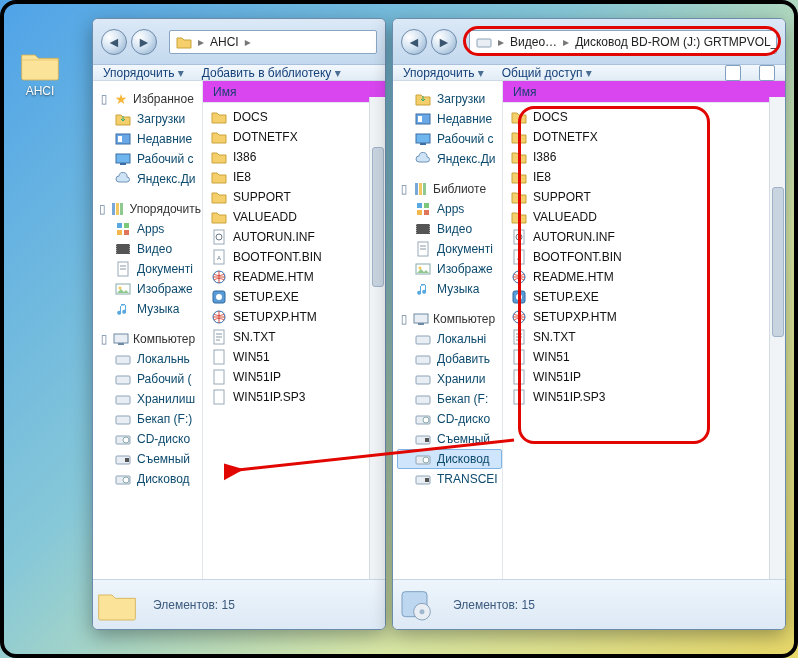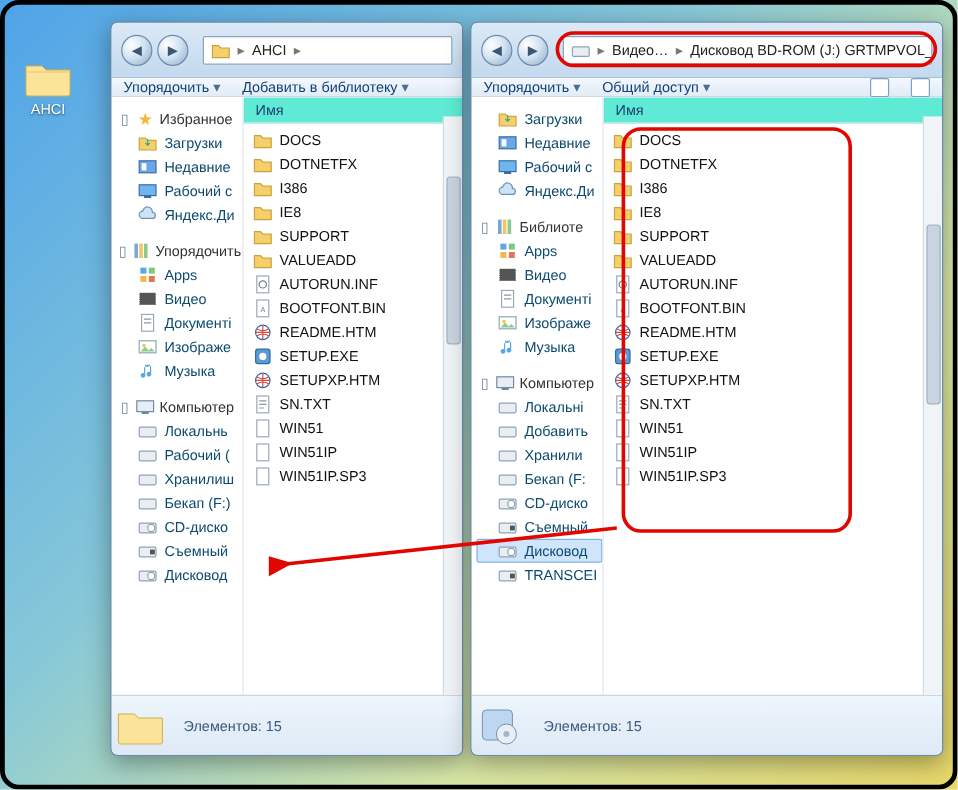--- a/index.html
+++ b/index.html
@@ -71,21 +71,21 @@
     overflow:hidden; padding:4px 0 4px 4px;
   }
   .navgroup { margin:4px 0 10px; }
   .navhdr { display:flex; align-items:center; gap:4px; font-size:12px; color:#333; padding:2px 2px; white-space:nowrap; }
   .navhdr .exp { width:10px; text-align:center; color:#6b84a1; }
   .navitem { display:flex; align-items:center; gap:6px; padding:2px 0 2px 18px; color:#0c4a6e; white-space:nowrap; }
   .navitem.sel { background:#cfe5fb; border:1px solid #7fb3e6; border-radius:2px; padding:1px 0 1px 17px;}
   .ic { width:16px; height:16px; flex:0 0 16px; display:inline-flex; align-items:center; justify-content:center; }
   .star { color:#f6b63a; font-size:14px; }
   .listpane { flex:1; overflow:hidden; }
-  .colhdr { height:22px; border-bottom:1px solid #e0e6ed; display:flex; align-items:center; padding:0 10px; color:#1a3e73; background:#5eead4; }
+  .colhdr { height:22px; border-bottom:1px solid #e0e6ed; display:flex; align-items:center; padding:0 10px; color:#1a3e73; background:#d946ef; }
   .filelist { padding:4px 6px; }
   .row { display:flex; align-items:center; gap:6px; padding:2px 2px; color:#111; white-space:nowrap; }
   .statusbar {
     height:50px;
     background:linear-gradient(#eef5fc,#dde9f5);
     border-top:1px solid #c9d6e3;
     display:flex; align-items:center; padding:0 4px; gap:16px;
     color:#3a597c;
   }
   .statusbar .bigfolder{width:40px;height:36px}

